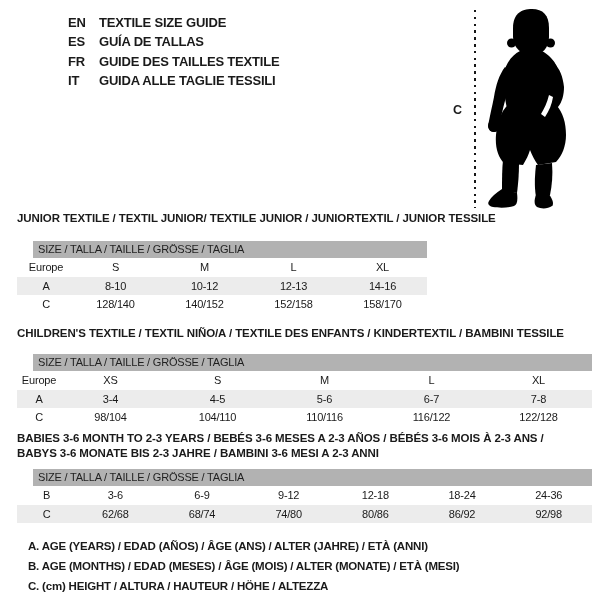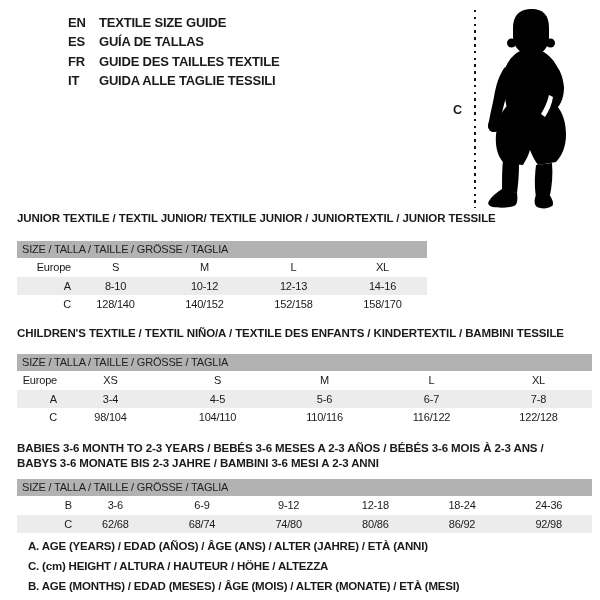--- a/index.html
+++ b/index.html
@@ -21,32 +21,32 @@
   .c-label{position:absolute;left:453px;top:103px;font-weight:bold;font-size:12.5px;}
   .dash-line{
     position:absolute;left:474px;top:10px;width:2px;height:198px;
     background:repeating-linear-gradient(to bottom,#161616 0 2.5px,transparent 2.5px 6.8px);
   }
   .baby-svg{position:absolute;left:486px;top:5px;width:94px;height:208px;}
   
   .section{position:absolute;left:17px;}
   .s1{top:211px;width:410px;}
   .s2{top:326px;width:575px;}
-  .s3{top:441px;width:575px;}
+  .s3{top:431px;width:575px;}
   .table-title{font-weight:bold;font-size:11.5px;line-height:15px;white-space:nowrap;letter-spacing:-0.1px;}
   .band{
     background:var(--band);height:17px;line-height:17px;font-size:11px;
-    padding-left:5px;box-sizing:border-box;color:#1f1f1f;
+    padding-left:5px;box-sizing:border-box;color:#1f1f1f;margin-left:16px;
   }
   .s1 .band{margin-top:15px;}
   .s2 .band{margin-top:13px;}
   .s3 .band{margin-top:8px;}
   .trow{display:flex;align-items:center;height:18.5px;font-size:11px;}
   .trow.shaded{background:var(--shade);}
-  .cell0{box-sizing:border-box;padding-left:4px;text-align:right;}
+  .cell0{box-sizing:border-box;padding-left:4px;text-align:center;}
   .s1 .cell0{width:54px;}
   .s2 .cell0{width:40px;}
   .s3 .cell0{width:55px;}
   .cell{flex:1;text-align:center;}
   
   .legend{position:absolute;left:28px;top:536px;font-weight:bold;font-size:11.5px;line-height:20px;white-space:nowrap;}
 </style>
 </head>
 <body>
 
@@ -174,17 +174,17 @@
           <span class="cell">74/80</span>
           <span class="cell">80/86</span>
           <span class="cell">86/92</span>
           <span class="cell">92/98</span>
         </div>
       </div>
     </div>
 
   <div class="legend" id="legend">
       <div class="legend-line">A. AGE (YEARS) / EDAD (AÑOS) / ÂGE (ANS) / ALTER (JAHRE) / ETÀ (ANNI)</div>
+      <div class="legend-line">B. AGE (MONTHS) / EDAD (MESES) / ÂGE (MOIS) / ALTER (MONATE) / ETÀ (MESI)</div>
       <div class="legend-line">C. (cm) HEIGHT / ALTURA / HAUTEUR / HÖHE / ALTEZZA</div>
-      <div class="legend-line">B. AGE (MONTHS) / EDAD (MESES) / ÂGE (MOIS) / ALTER (MONATE) / ETÀ (MESI)</div>
     </div>
 
 </div>
 
 </body></html>

